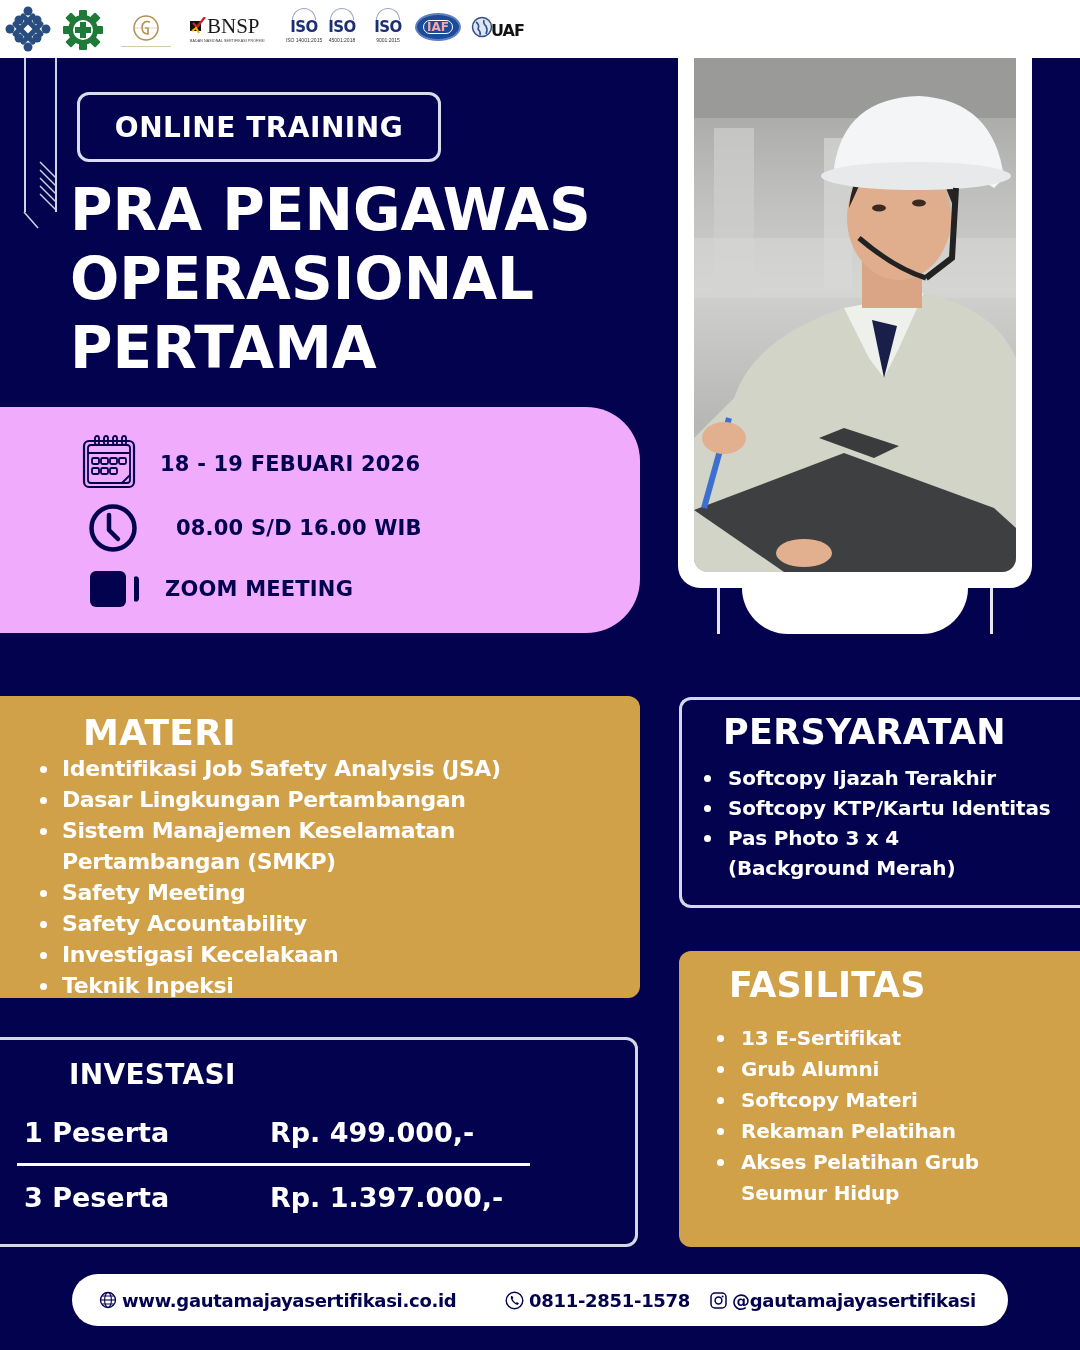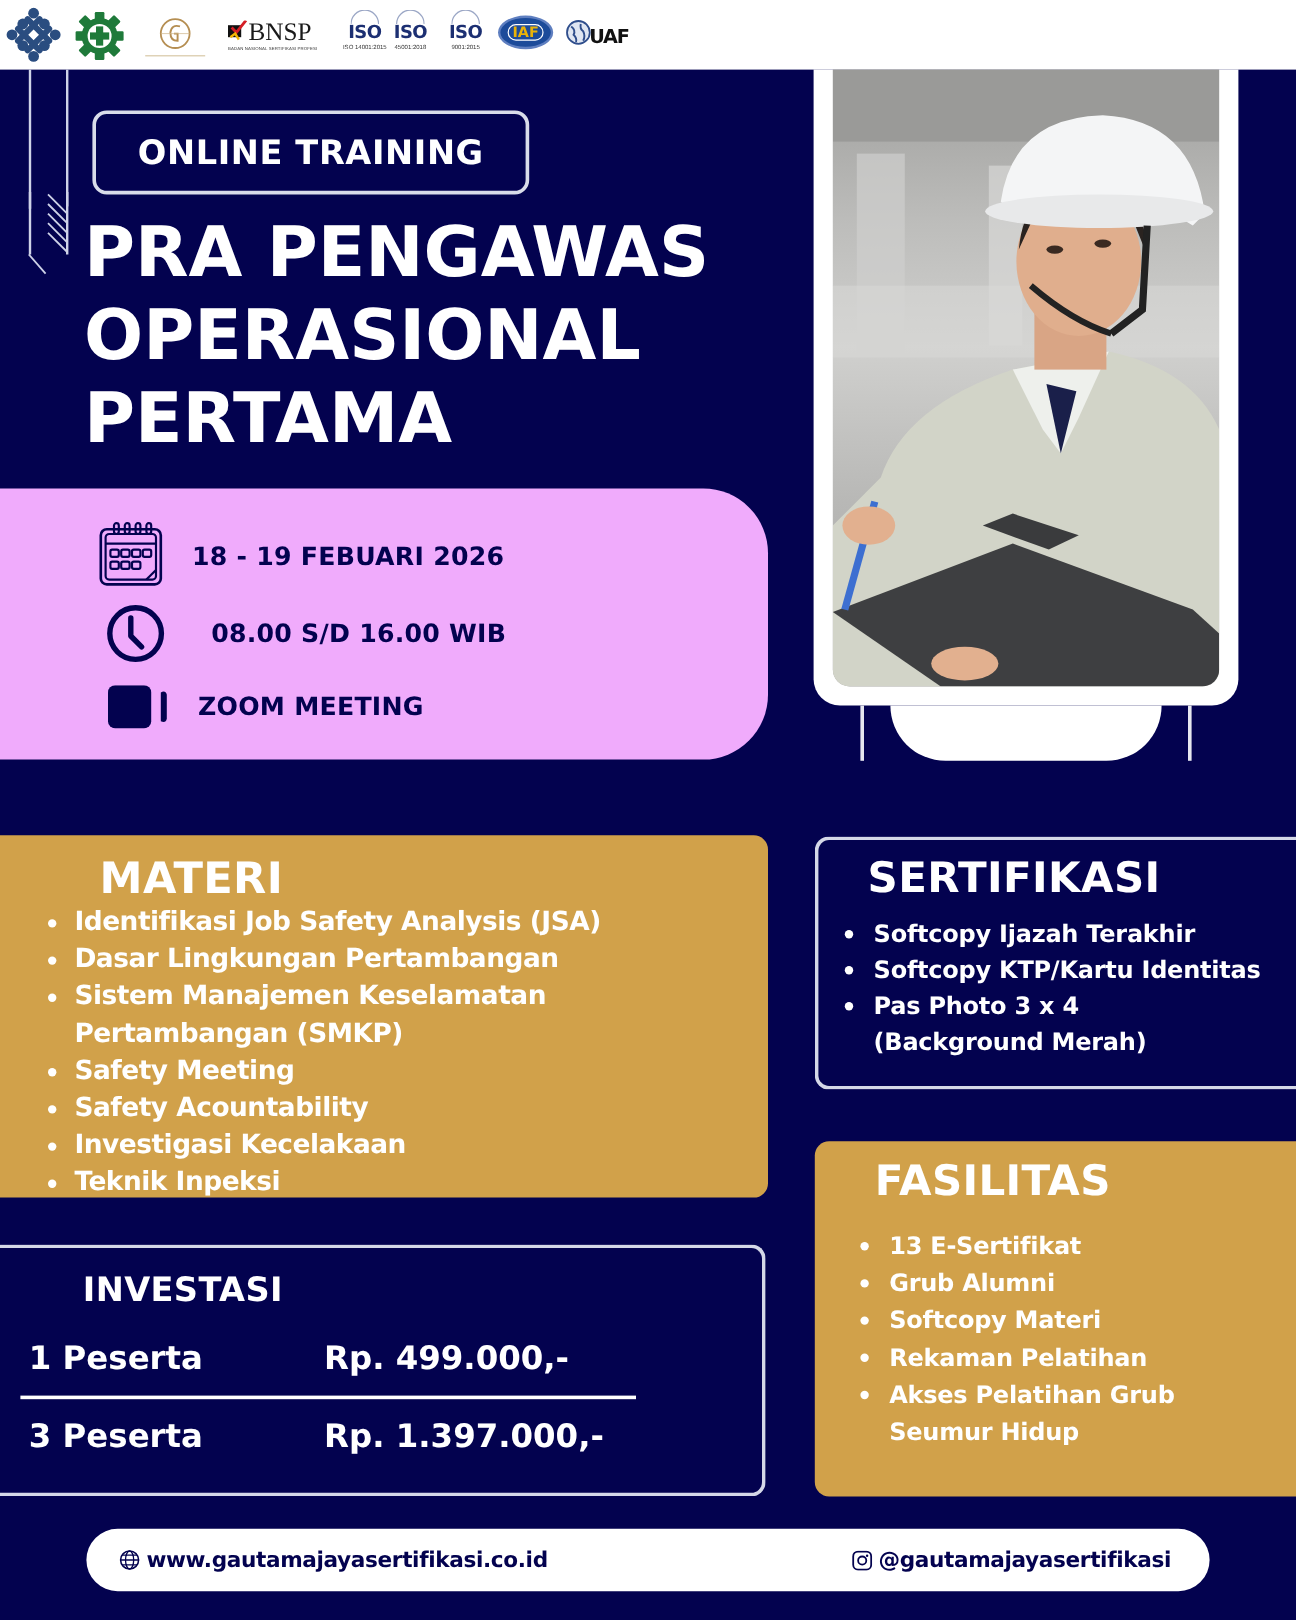--- a/index.html
+++ b/index.html
@@ -193,21 +193,21 @@
     <span class="iso-text">ISO</span>
     <span class="iso-sub">45001:2018</span>
   </div>
   <div class="iso-badge" style="left:371px;">
     <div class="globe"></div>
     <span class="iso-text">ISO</span>
     <span class="iso-sub">9001:2015</span>
   </div>
 
   <div class="logo" style="left:415px;top:13px;width:46px;height:28px;border-radius:50%;background:#1c4b9a;border:2px solid #5f7fc0;">
-    <span style="font-family:'DejaVu Sans',sans-serif;font-weight:bold;font-size:12px;color:#eab308;background:#1c4b9a;padding:0 3px;border:1.5px solid #fff;border-radius:8px;line-height:12px;">IAF</span>
+    <span style="font-family:'DejaVu Sans',sans-serif;font-weight:bold;font-size:12px;color:#fca5a5;background:#1c4b9a;padding:0 3px;border:1.5px solid #fff;border-radius:8px;line-height:12px;">IAF</span>
   </div>
 
   <div class="logo" style="left:471px;top:10px;width:62px;height:34px;justify-content:flex-start;">
     <svg width="22" height="22" viewBox="0 0 22 22">
       <circle cx="11" cy="11" r="9.5" fill="#dfe6f2" stroke="#2f4e8c" stroke-width="1.5"></circle>
       <path d="M5 6 Q9 9 7 13 Q10 16 9 19 M13 4 Q12 8 15 10 Q17 14 15 18" fill="none" stroke="#2f4e8c" stroke-width="1.6"></path>
     </svg>
     <span style="font-family:'DejaVu Sans',sans-serif;font-weight:bold;font-size:16px;color:#111;letter-spacing:-1px;margin-left:-2px;margin-top:6px;">UAF</span>
   </div>
 </div>
@@ -320,21 +320,21 @@
     <li>Dasar Lingkungan Pertambangan</li>
     <li style="width:430px;">Sistem Manajemen Keselamatan Pertambangan (SMKP)</li>
     <li>Safety Meeting</li>
     <li>Safety Acountability</li>
     <li>Investigasi Kecelakaan</li>
     <li>Teknik Inpeksi</li>
   </ul>
 </div>
 
 <div class="navy-box" style="left:679px;top:697px;width:420px;height:211px;border-radius:12px 0 0 12px;border-right:none;">
-  <div class="sec-title" style="left:41px;top:12px;font-size:35px;">SERTIFIKASI</div>
+  <div class="sec-title" style="left:41px;top:12px;font-size:35px;">PERSYARATAN</div>
   <ul class="blist req-list" style="left:22px;top:63px;width:360px;">
     <li>Softcopy Ijazah Terakhir</li>
     <li>Softcopy KTP/Kartu Identitas</li>
     <li style="width:340px;">Pas Photo 3 x 4 (Background Merah)</li>
   </ul>
 </div>
 
 <div class="gold-box" style="left:679px;top:951px;width:401px;height:296px;border-radius:12px 0 0 12px;">
   <div class="sec-title" style="left:50px;top:14px;font-size:35px;">FASILITAS</div>
   <ul class="blist fac-list" style="left:38px;top:72px;width:320px;">
@@ -359,20 +359,27 @@
   <div class="foot-item" style="left:27px;">
     <svg width="18" height="18" viewBox="0 0 18 18">
       <circle cx="9" cy="9" r="7.5" fill="none" stroke="#03024F" stroke-width="1.3"></circle>
       <ellipse cx="9" cy="9" rx="3.4" ry="7.5" fill="none" stroke="#03024F" stroke-width="1.1"></ellipse>
       <line x1="1.5" y1="9" x2="16.5" y2="9" stroke="#03024F" stroke-width="1.1"></line>
       <line x1="3" y1="5" x2="15" y2="5" stroke="#03024F" stroke-width="1"></line>
       <line x1="3" y1="13" x2="15" y2="13" stroke="#03024F" stroke-width="1"></line>
     </svg>
     <span>www.gautamajayasertifikasi.co.id</span>
   </div>
+  <div class="foot-item" style="left:433px;">
+    <svg width="19" height="19" viewBox="0 0 19 19">
+      <circle cx="9.5" cy="9.5" r="8.3" fill="none" stroke="#03024F" stroke-width="1.4"></circle>
+      <path d="M6 5 Q5 7 7 10 Q9.5 13 12.5 14 L14 12.5 L12 11 L11 12 Q8.5 10.5 7.5 8 L8.5 7 L7.2 5 Z" fill="#03024F"></path>
+    </svg>
+    <span>0811-2851-1578</span>
+  </div>
   <div class="foot-item" style="left:638px;">
     <svg width="17" height="17" viewBox="0 0 17 17">
       <rect x="1" y="1" width="15" height="15" rx="4" fill="none" stroke="#03024F" stroke-width="1.5"></rect>
       <circle cx="8.5" cy="8.5" r="3.4" fill="none" stroke="#03024F" stroke-width="1.5"></circle>
       <circle cx="12.6" cy="4.4" r="1" fill="#03024F"></circle>
     </svg>
     <span>@gautamajayasertifikasi</span>
   </div>
 </div>
 

